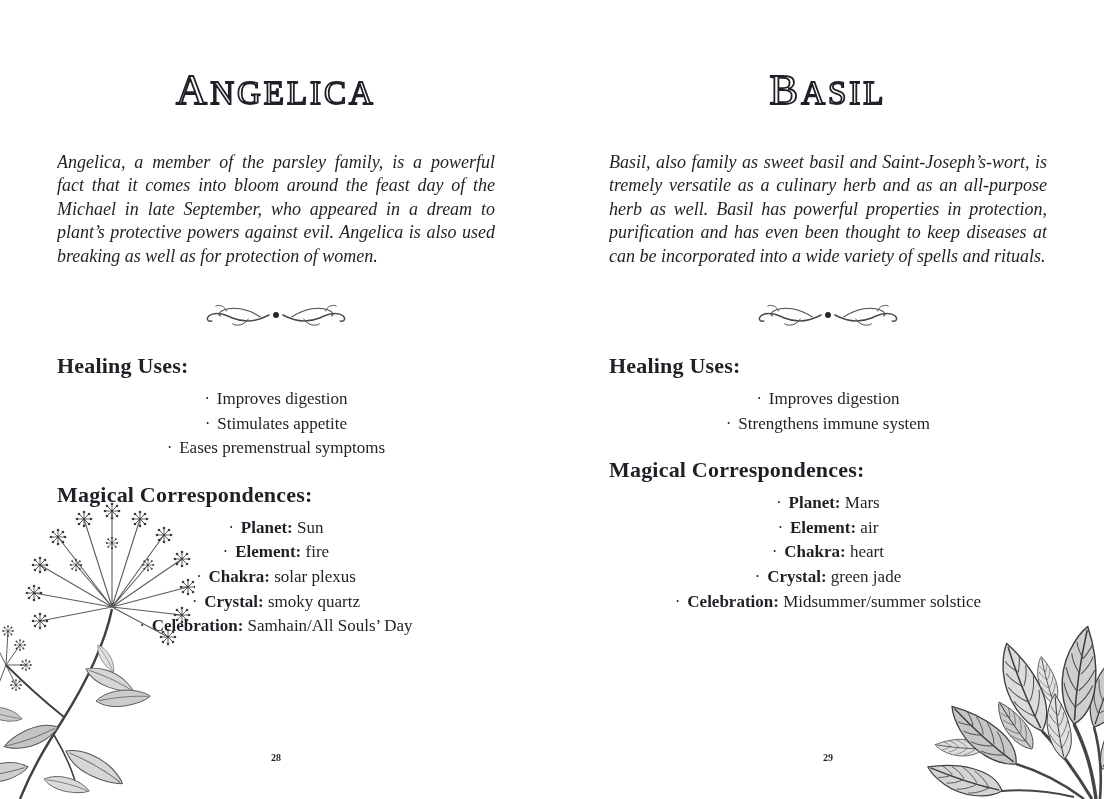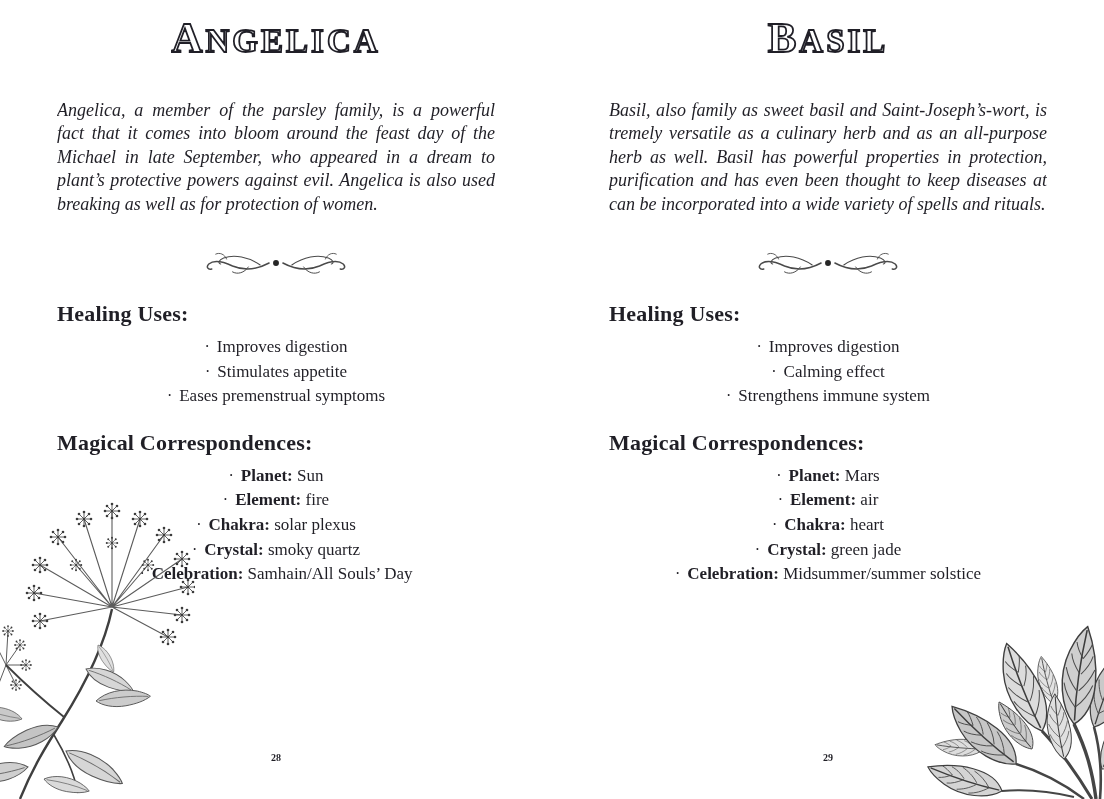--- a/index.html
+++ b/index.html
@@ -6,22 +6,22 @@
   html,body { background:#e9e9e9; }
   .spread {
     position:relative; width:1104px; height:799px; margin:0 auto;
     background:#ffffff; overflow:hidden;
     font-family:"Liberation Serif", serif; color:#201f26;
     display:flex;
   }
   .page { position:relative; width:552px; height:799px; padding:0 57px; }
 
   h1.title {
-    margin-top:16px; text-align:center; text-transform:uppercase;
-    font-weight:700; font-size:33px; line-height:44px; letter-spacing:3px;
+    margin-top:68px; text-align:center; text-transform:uppercase;
+    font-weight:400; font-size:33px; line-height:44px; letter-spacing:3px;
     color:#201f26;
   }
   h1.title::first-letter { font-size:43px; }
   @supports (-webkit-text-stroke: 1px #000) {
     h1.title { -webkit-text-stroke:1.8px #201f27; -webkit-text-fill-color:#ffffff; }
   }
 
   .intro { margin-top:36px; font-style:italic; font-size:18px; }
   .para-line {
     height:23.4px; line-height:23.4px; overflow:hidden;
@@ -133,21 +133,20 @@
           <path d="M-16,2 C-28,-6 -42,-9 -53,-5 C-58,-3 -59,0 -56,1" stroke-width="1.1"></path>
           <path d="M-28,4 C-32,10 -39,12 -44,9" stroke-width="1"></path>
           <path d="M-50,-4 C-52,-9 -57,-11 -61,-9" stroke-width="0.9"></path>
         </g>
       </g>
     </svg>
 
     <h2 class="sect">Healing Uses:</h2>
     <div class="bullets">
         <div class="bullet-item"><span class="dot">·</span><span class="bt">Improves digestion</span></div>
-        <div class="bullet-item"><span class="dot">·</span><span class="bt">Calming effect</span></div>
         <div class="bullet-item"><span class="dot">·</span><span class="bt">Strengthens immune system</span></div>
       </div>
 
     <h2 class="sect magical">Magical Correspondences:</h2>
     <div class="bullets">
         <div class="bullet-item"><span class="dot">·</span><span class="bt"><b>Planet: </b>Mars</span></div>
         <div class="bullet-item"><span class="dot">·</span><span class="bt"><b>Element: </b>air</span></div>
         <div class="bullet-item"><span class="dot">·</span><span class="bt"><b>Chakra: </b>heart</span></div>
         <div class="bullet-item"><span class="dot">·</span><span class="bt"><b>Crystal: </b>green jade</span></div>
         <div class="bullet-item"><span class="dot">·</span><span class="bt"><b>Celebration: </b>Midsummer/summer solstice</span></div>

